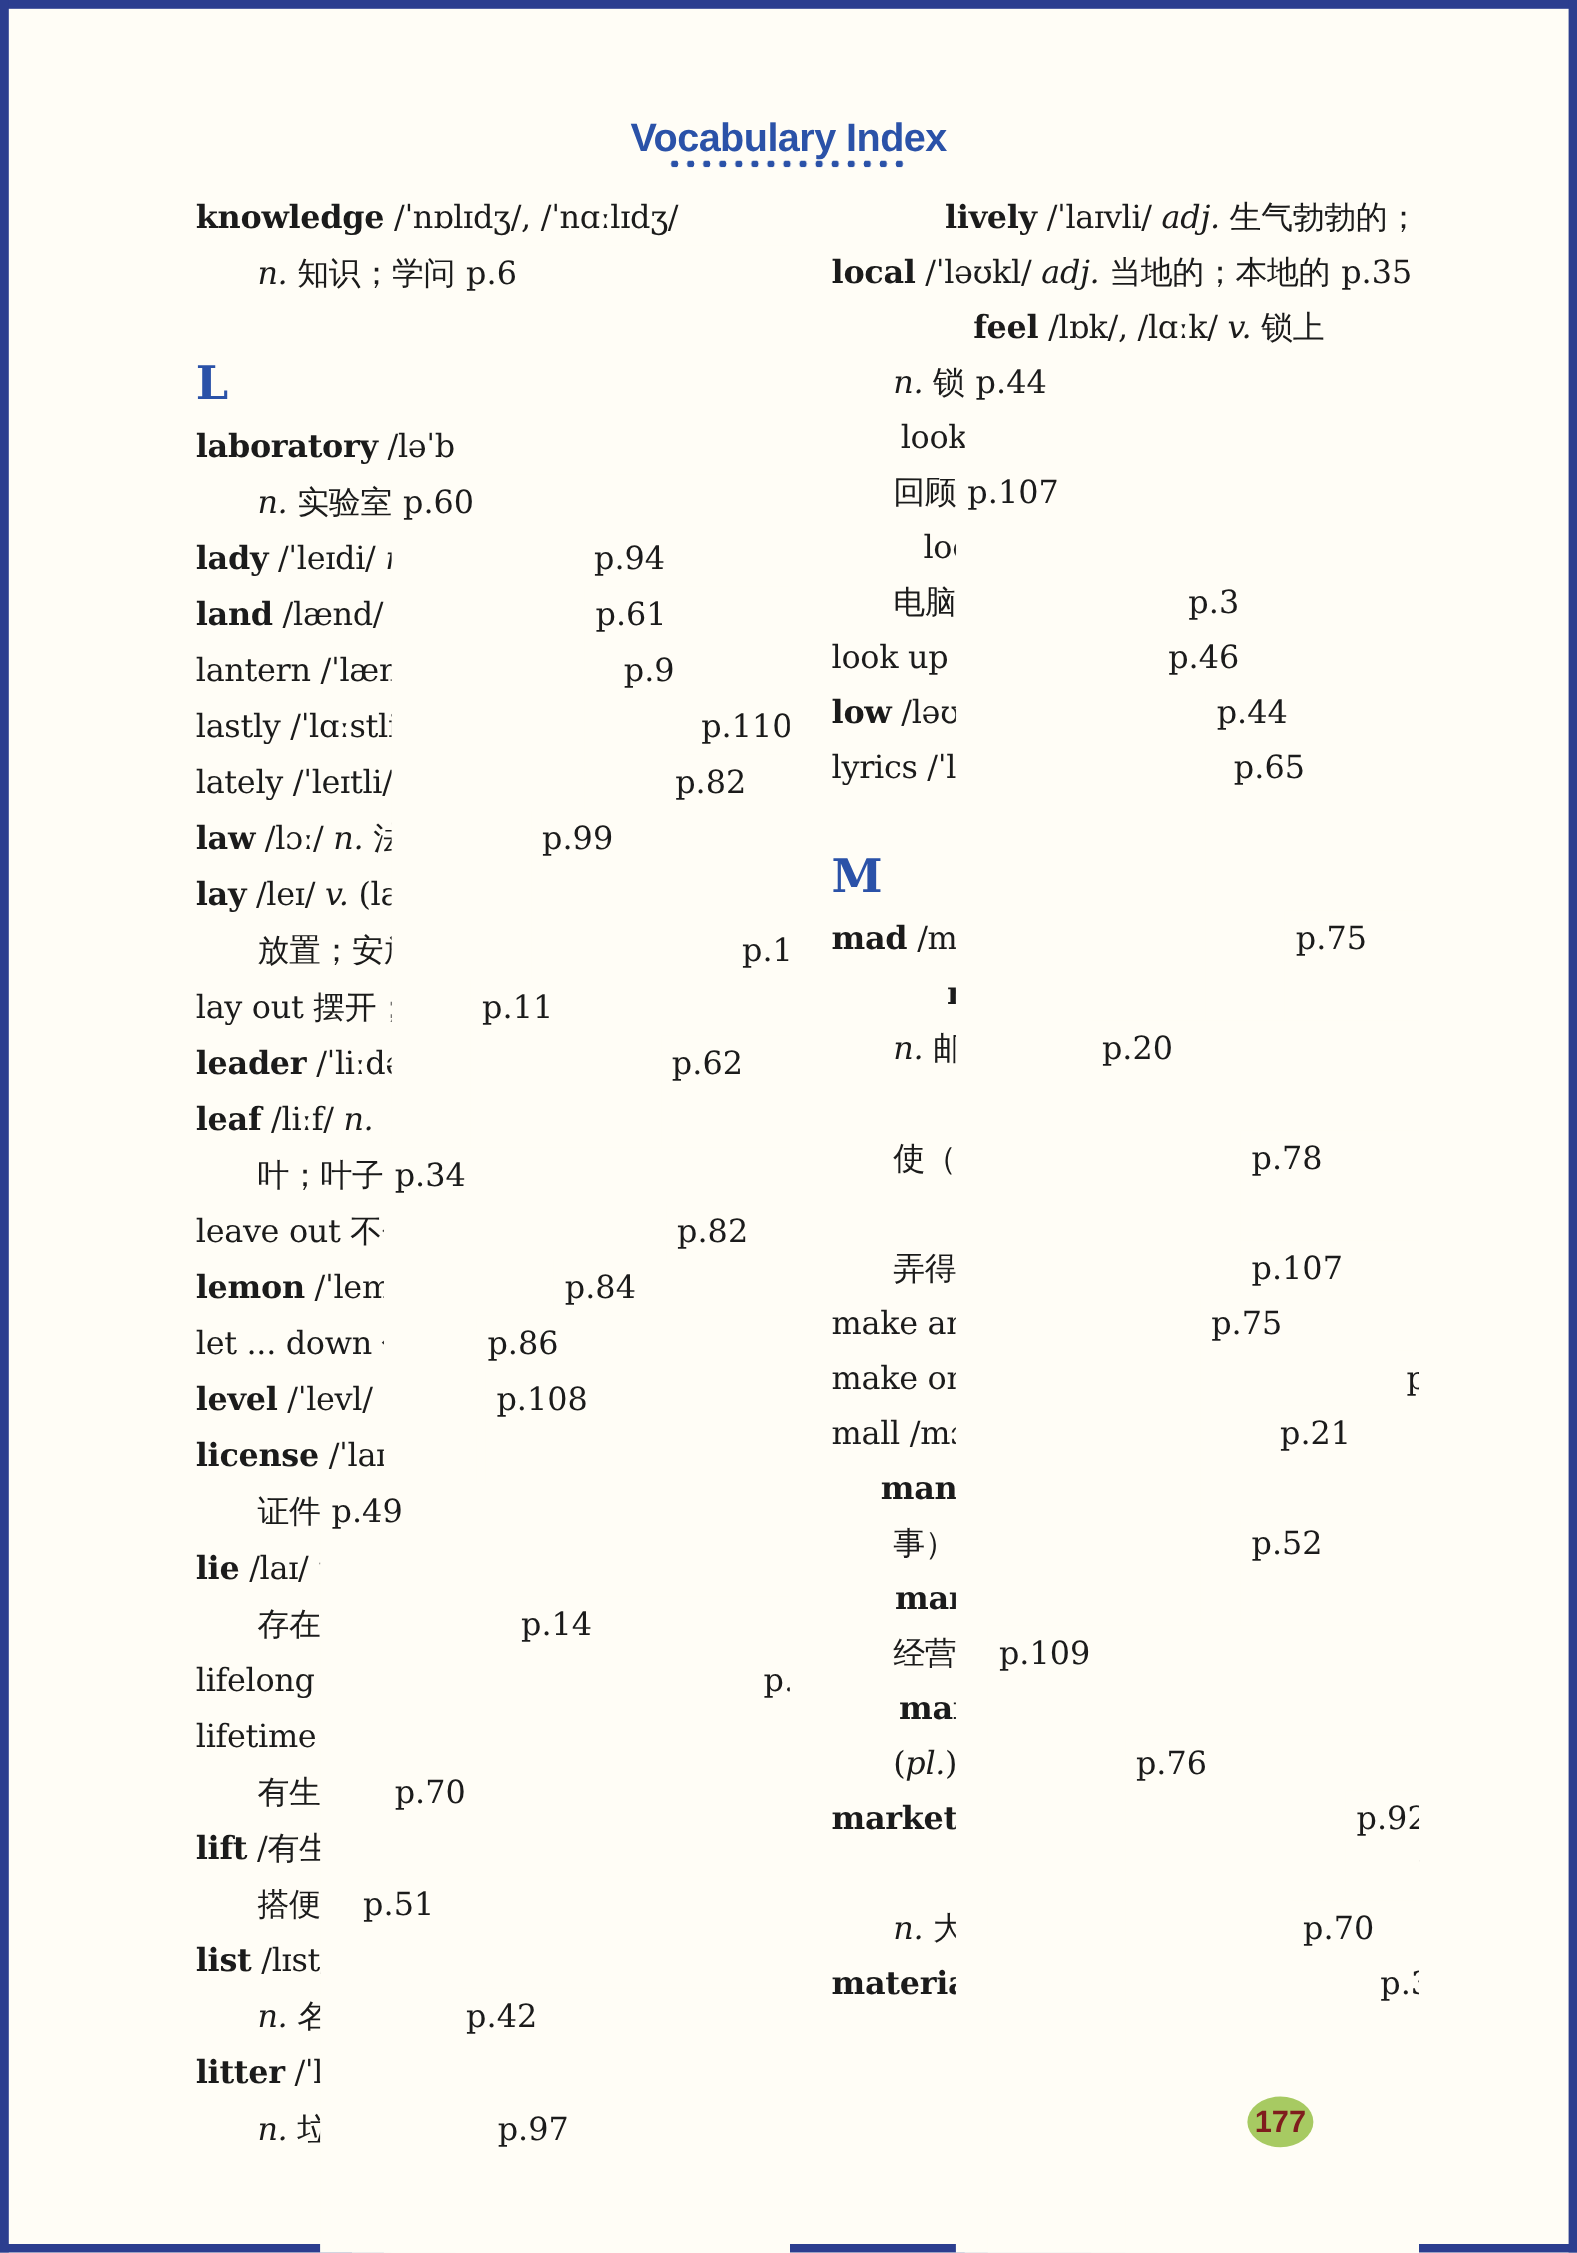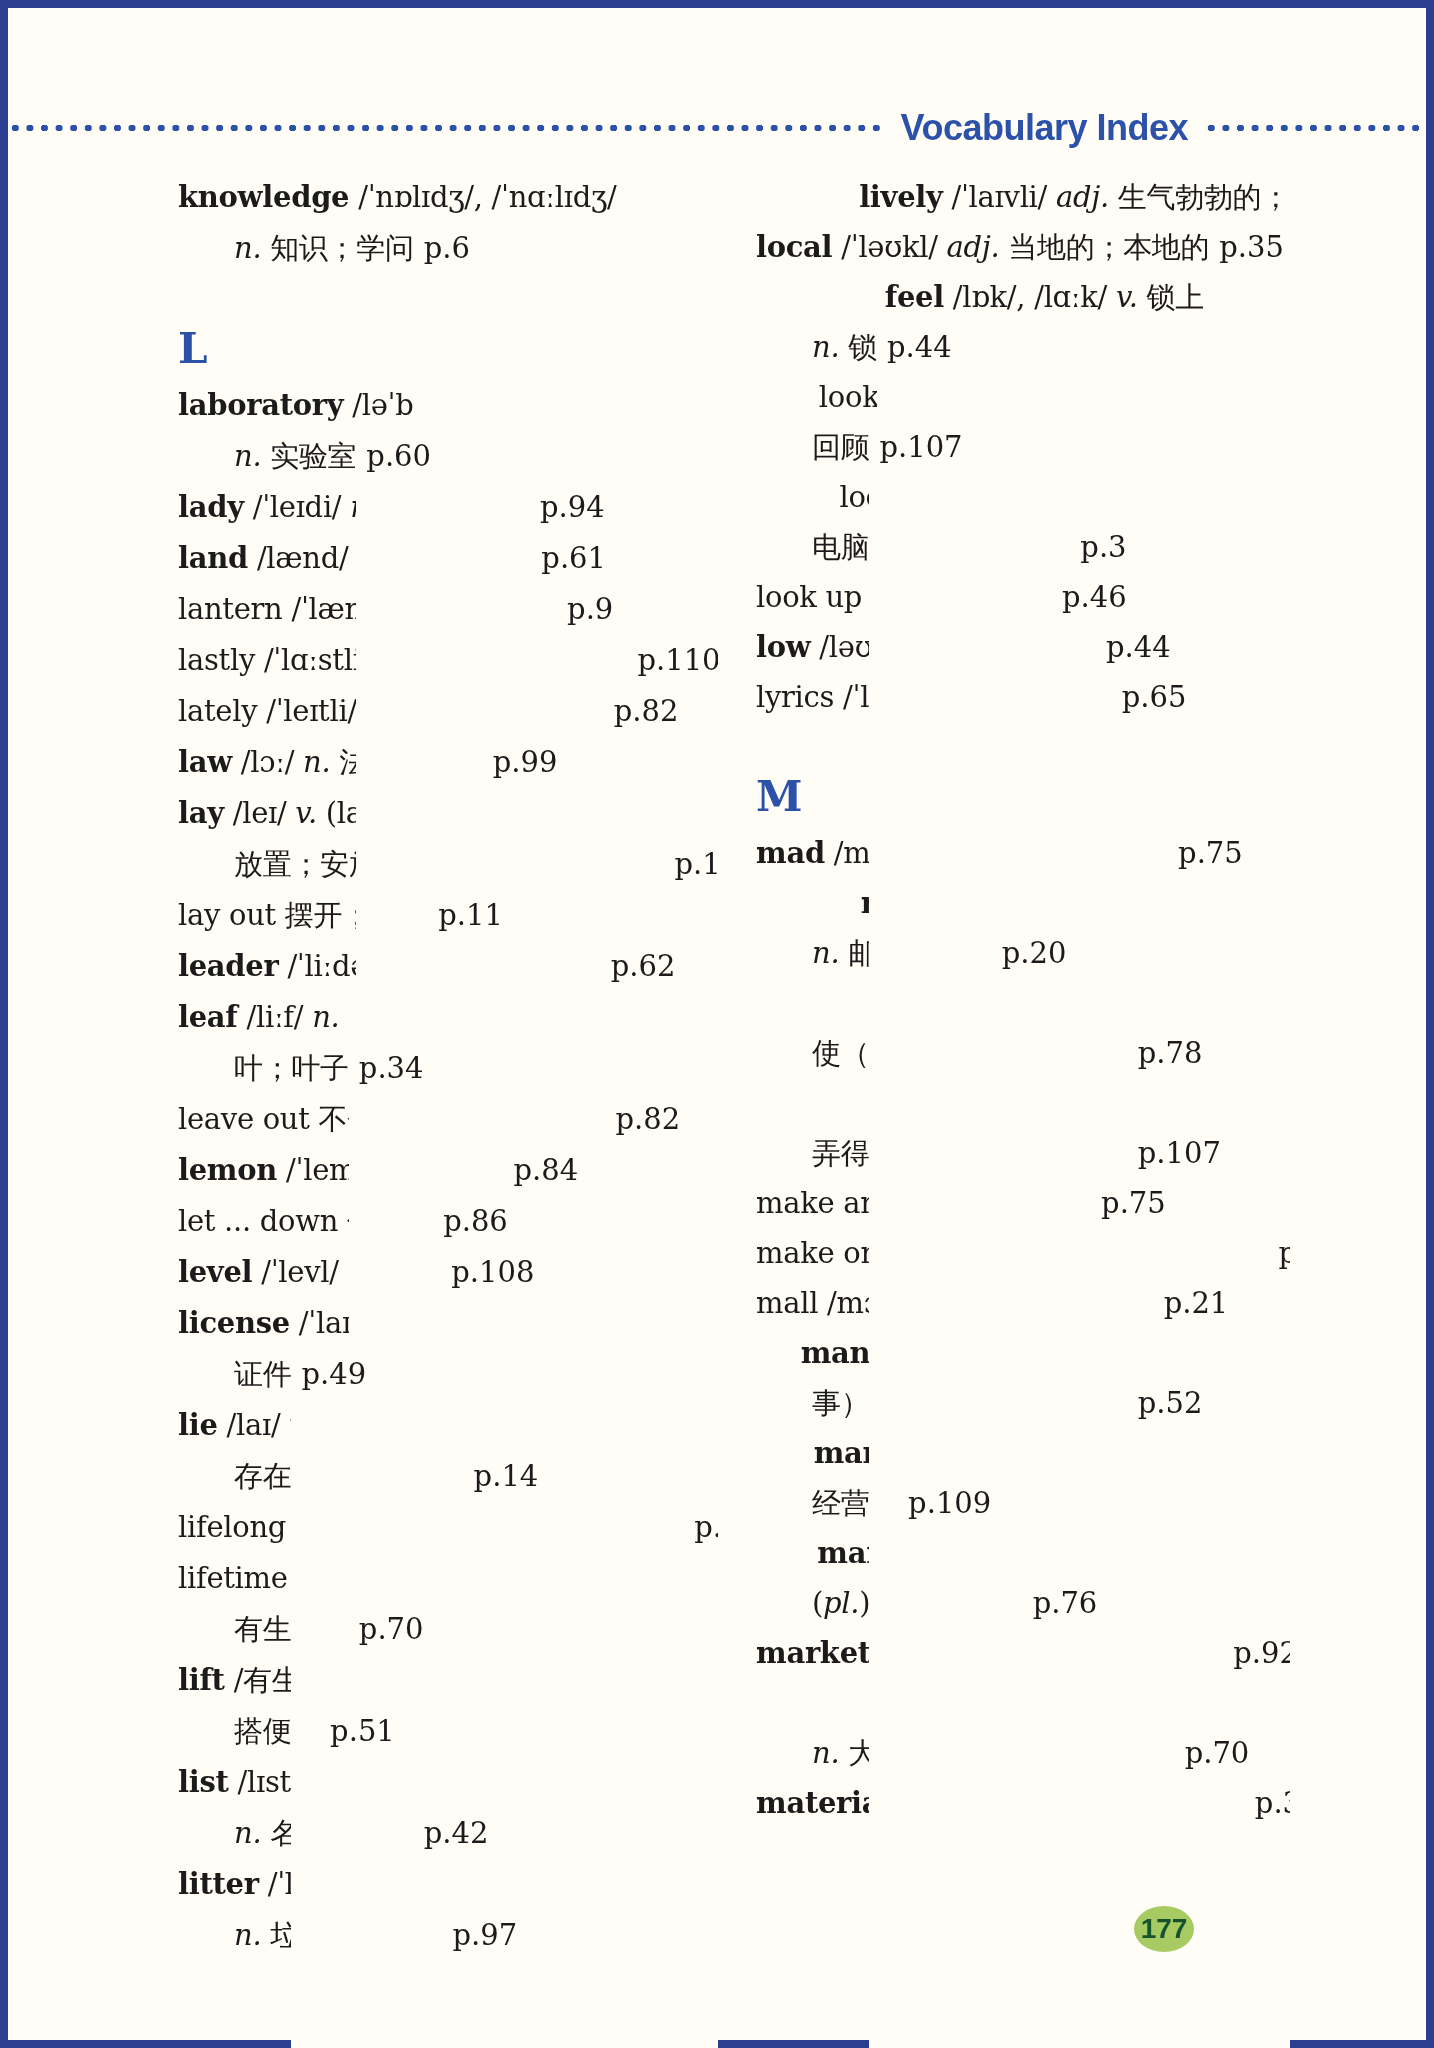--- a/index.html
+++ b/index.html
@@ -14,21 +14,21 @@
   
   .frame{position:absolute;background:var(--frame-blue,#2c3e8f);}
   .frame.top{left:0;top:0;width:1434px;height:8px;}
   .frame.bottom{left:0;top:2040px;width:1434px;height:8px;}
   .frame.left{left:0;top:0;width:8px;height:2048px;}
   .frame.right{left:1426px;top:0;width:8px;height:2048px;}
 
   
   .header{
     position:absolute;left:8px;right:8px;top:104px;height:48px;
-    display:flex;align-items:center;
+    display:flex;align-items:center;flex-direction:column;
   }
   .leader{
     height:10px;
     background-image:radial-gradient(circle 3.5px at 50% 50%, var(--accent-blue,#2b52a8) 96%, rgba(0,0,0,0) 100%);
     background-size:14.6px 10px;
     background-repeat:repeat-x;
     background-position:left center;
   }
   .leader-left{flex:1;}
   .leader-right{width:222px;}
@@ -62,21 +62,21 @@
     margin-top:50px;margin-bottom:6px;
     font-weight:bold;font-size:42px;line-height:50px;
     color:var(--accent-blue,#2b52a8);
   }
 
   
   .badge{
     position:absolute;left:1134px;top:1906px;
     width:60px;height:46px;border-radius:50%;
     background:var(--badge-green,#a7ca62);
-    color:#14532d;
+    color:#7f1d1d;
     font-family:"Liberation Sans", sans-serif;
     font-weight:bold;font-size:28px;
     display:flex;align-items:center;justify-content:center;
   }
 </style>
 </head>
 <body>
 
 <div class="page">
   <div class="frame top"></div>

